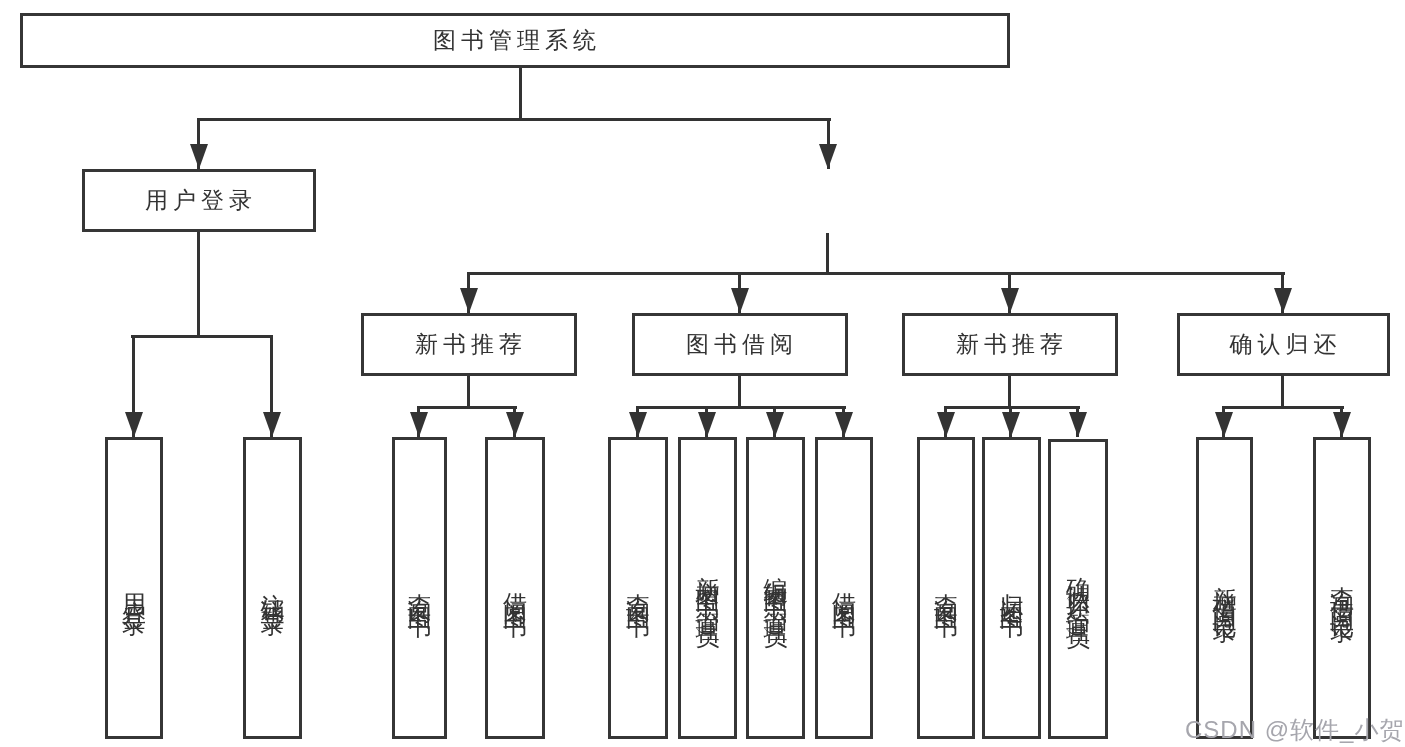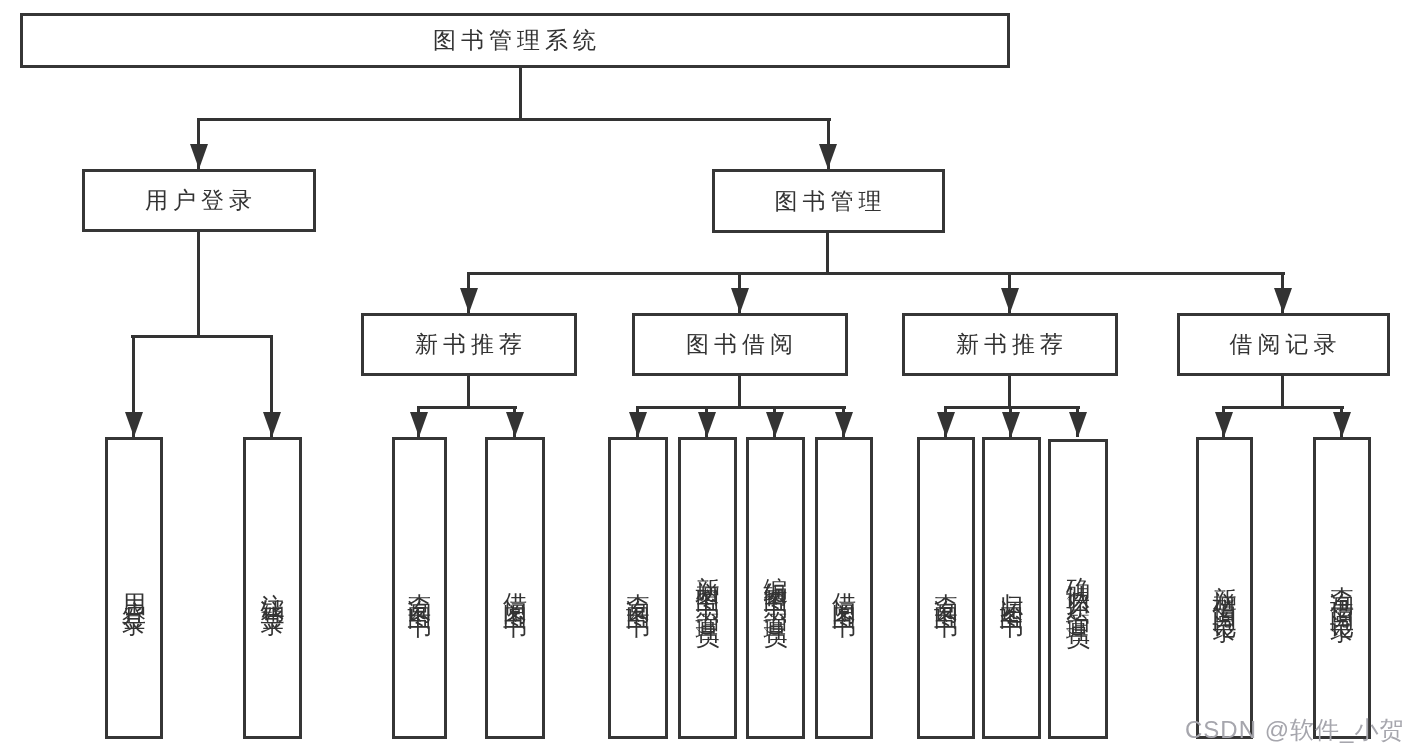--- a/index.html
+++ b/index.html
@@ -41,23 +41,20 @@
   <div class="vl" style="left:519px;top:68px;height:50px;"></div>
   <div class="hl" style="left:197px;top:118px;width:634px;"></div>
   <div class="vl" style="left:197px;top:121px;height:48px;"></div>
   <div class="arr" style="left:190px;top:144px;"></div>
   <div class="vl" style="left:827px;top:121px;height:48px;"></div>
   <div class="arr" style="left:819px;top:144px;"></div>
 
   <div class="node h" style="left:82px;top:169px;width:234px;height:63px;">
     <span class="lbl">用户登录</span>
   </div>
-  <div class="node h" style="left:712px;top:169px;width:233px;height:64px;">
-    <span class="lbl">图书管理</span>
-  </div>
 
   <div class="vl" style="left:197px;top:232px;height:103px;"></div>
   <div class="hl" style="left:131px;top:335px;width:142px;"></div>
   <div class="vl" style="left:132px;top:338px;height:99px;"></div>
   <div class="arr" style="left:125px;top:412px;"></div>
   <div class="vl" style="left:270px;top:338px;height:99px;"></div>
   <div class="arr" style="left:263px;top:412px;"></div>
 
   <div class="vl" style="left:826px;top:233px;height:39px;"></div>
   <div class="hl" style="left:467px;top:272px;width:818px;"></div>
@@ -73,21 +70,21 @@
   <div class="node h" style="left:361px;top:313px;width:216px;height:63px;">
     <span class="lbl">新书推荐</span>
   </div>
   <div class="node h" style="left:632px;top:313px;width:216px;height:63px;">
     <span class="lbl">图书借阅</span>
   </div>
   <div class="node h" style="left:902px;top:313px;width:216px;height:63px;">
     <span class="lbl">新书推荐</span>
   </div>
   <div class="node h" style="left:1177px;top:313px;width:213px;height:63px;">
-    <span class="lbl">借阅记录</span>
+    <span class="lbl">确认归还</span>
   </div>
 
   <div class="vl" style="left:467px;top:376px;height:30px;"></div>
   <div class="hl" style="left:417px;top:406px;width:100px;"></div>
   <div class="vl" style="left:417px;top:409px;height:28px;"></div>
   <div class="arr" style="left:410px;top:412px;"></div>
   <div class="vl" style="left:513px;top:409px;height:28px;"></div>
   <div class="arr" style="left:506px;top:412px;"></div>
 
   <div class="vl" style="left:738px;top:376px;height:30px;"></div>

